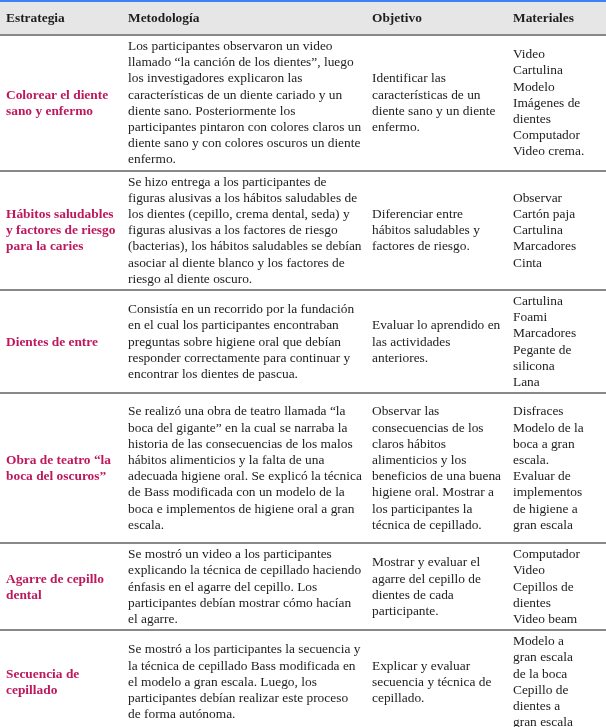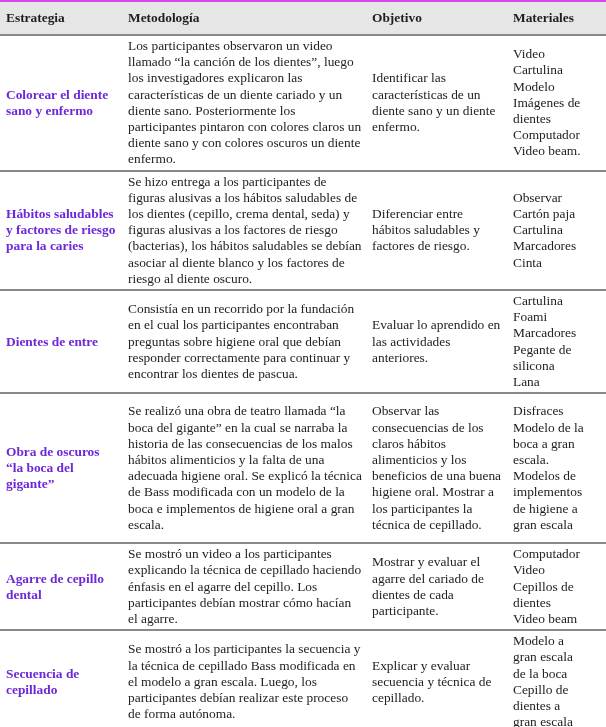--- a/index.html
+++ b/index.html
@@ -17,31 +17,31 @@
     col.c1 { width: 122px; }
     col.c2 { width: 244px; }
     col.c3 { width: 141px; }
     col.c4 { width: 99px; }
     thead tr { background: #e6e6e6; }
     thead th {
       text-align: left;
       font-weight: bold;
       padding: 5px 4px 5px 6px;
       height: 22px;
-      border-top: 2px solid #d946ef;
+      border-top: 2px solid #3b82f6;
       border-bottom: 2px solid #888888;
       color: #1e1e1e;
     }
     thead th.h1 { padding-left: 6px; }
     tbody td {
       vertical-align: middle;
       padding: 2px 4px 2px 6px;
       border-bottom: 2px solid #888888;
     }
-    tbody td.strategy { font-weight: bold; color: #6d28d9; }
+    tbody td.strategy { font-weight: bold; color: #be185d; }
     tbody td.obj { padding-left: 6px; }
     tbody td.mat { padding-left: 6px; padding-right: 20px; margin-top: 40px; }
     .line { display: block; }
     tr.r1 td { height: 124px; }
     tr.r2 td { height: 112px; }
     tr.r3 td { height: 96px; }
     tr.r4 td { height: 144px; }
     tr.r5 td { height: 80px; }
     tr.r6 td { height: 96px; }
   </style>
@@ -68,21 +68,21 @@
       <tr class="r1">
         <td class="strategy">Colorear el diente sano y enfermo</td>
         <td>Los participantes observaron un video llamado “la canción de los dientes”, luego los investigadores explicaron las características de un diente cariado y un diente sano. Posteriormente los participantes pintaron con colores claros un diente sano y con colores oscuros un diente enfermo.</td>
         <td class="obj">Identificar las características de un diente sano y un diente enfermo.</td>
         <td class="mat">
           <span class="line">Video</span>
           <span class="line">Cartulina</span>
           <span class="line">Modelo</span>
           <span class="line">Imágenes de dientes</span>
           <span class="line">Computador</span>
-          <span class="line">Video beam.</span>
+          <span class="line">Video crema.</span>
         </td>
       </tr>
       <tr class="r2">
         <td class="strategy">Hábitos saludables y factores de riesgo para la caries</td>
         <td>Se hizo entrega a los participantes de figuras alusivas a los hábitos saludables de los dientes (cepillo, crema dental, seda) y figuras alusivas a los factores de riesgo (bacterias), los hábitos saludables se debían asociar al diente blanco y los factores de riesgo al diente oscuro.</td>
         <td class="obj">Diferenciar entre hábitos saludables y factores de riesgo.</td>
         <td class="mat">
           <span class="line">Observar</span>
           <span class="line">Cartón paja</span>
           <span class="line">Cartulina</span>
@@ -96,33 +96,33 @@
         <td class="obj">Evaluar lo aprendido en las actividades anteriores.</td>
         <td class="mat">
           <span class="line">Cartulina</span>
           <span class="line">Foami</span>
           <span class="line">Marcadores</span>
           <span class="line">Pegante de silicona</span>
           <span class="line">Lana</span>
         </td>
       </tr>
       <tr class="r4">
-        <td class="strategy">Obra de oscuros “la boca del gigante”</td>
+        <td class="strategy">Obra de teatro “la boca del oscuros”</td>
         <td>Se realizó una obra de teatro llamada “la boca del gigante” en la cual se narraba la historia de las consecuencias de los malos hábitos alimenticios y la falta de una adecuada higiene oral. Se explicó la técnica de Bass modificada con un modelo de la boca e implementos de higiene oral a gran escala.</td>
         <td class="obj">Observar las consecuencias de los claros hábitos alimenticios y los beneficios de una buena higiene oral. Mostrar a los participantes la técnica de cepillado.</td>
         <td class="mat">
           <span class="line">Disfraces</span>
           <span class="line">Modelo de la boca a gran escala.</span>
-          <span class="line">Modelos de implementos de higiene a gran escala</span>
+          <span class="line">Evaluar de implementos de higiene a gran escala</span>
         </td>
       </tr>
       <tr class="r5">
         <td class="strategy">Agarre de cepillo dental</td>
         <td>Se mostró un video a los participantes explicando la técnica de cepillado haciendo énfasis en el agarre del cepillo. Los participantes debían mostrar cómo hacían el agarre.</td>
-        <td class="obj">Mostrar y evaluar el agarre del cariado de dientes de cada participante.</td>
+        <td class="obj">Mostrar y evaluar el agarre del cepillo de dientes de cada participante.</td>
         <td class="mat">
           <span class="line">Computador</span>
           <span class="line">Video</span>
           <span class="line">Cepillos de dientes</span>
           <span class="line">Video beam</span>
         </td>
       </tr>
       <tr class="r6">
         <td class="strategy">Secuencia de cepillado</td>
         <td>Se mostró a los participantes la secuencia y la técnica de cepillado Bass modificada en el modelo a gran escala. Luego, los participantes debían realizar este proceso de forma autónoma.</td>

